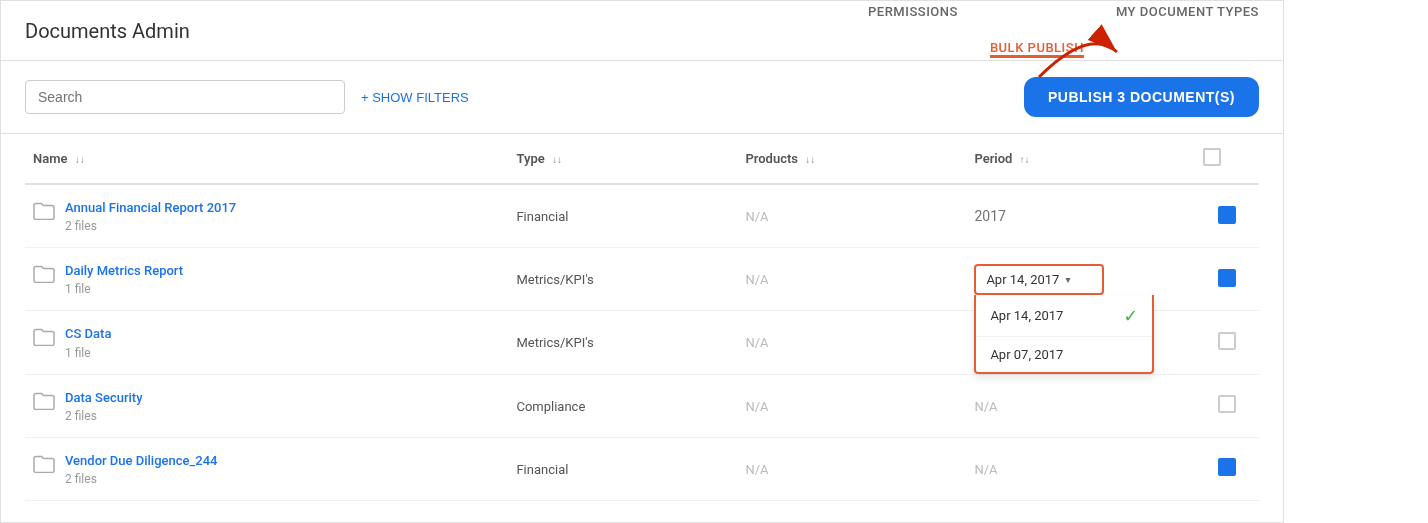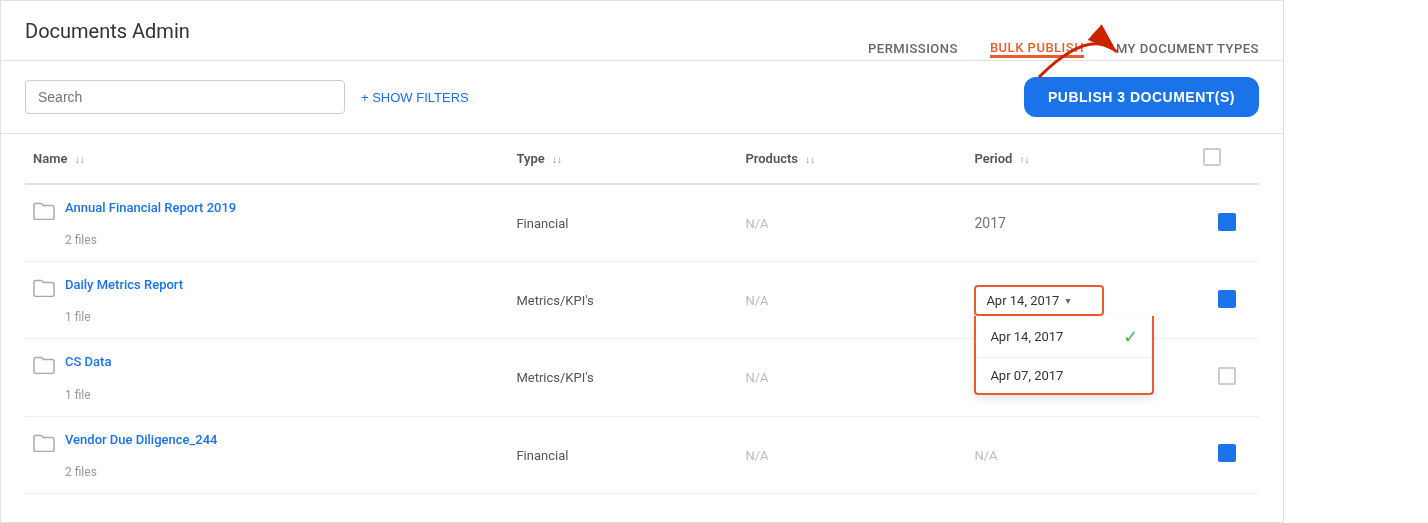--- a/index.html
+++ b/index.html
@@ -3,21 +3,21 @@
   <meta charset="utf-8">
   <style>
     * { box-sizing: border-box; margin: 0; padding: 0; }
     body { font-family: -apple-system, BlinkMacSystemFont, 'Segoe UI', Roboto, sans-serif; font-size: 14px; color: #333; background: #fff; }
 
     .app-container { width: 1284px; min-height: 523px; border: 1px solid #e0e0e0; display: flex; flex-direction: column; }
 
     
     .header { display: flex; align-items: center; justify-content: space-between; padding: 0 24px; height: 60px; border-bottom: 1px solid #e0e0e0; }
     .header-title { font-size: 20px; font-weight: 400; color: #333; }
-    .header-nav { display: flex; align-items: flex-end; gap: 32px; }
+    .header-nav { display: flex; align-items: flex-start; gap: 32px; }
     .nav-item { font-size: 13px; font-weight: 500; color: #666; text-transform: uppercase; letter-spacing: 0.5px; cursor: pointer; padding-bottom: 2px; }
     .nav-item.active { color: #e85c33; border-bottom: 3px solid #e85c33; padding-bottom: 0; margin-top: 36px; }
 
     
     .toolbar { display: flex; align-items: center; justify-content: space-between; padding: 16px 24px; border-bottom: 1px solid #e0e0e0; }
     .toolbar-left { display: flex; align-items: center; gap: 16px; }
     .search-input { border: 1px solid #ccc; border-radius: 4px; padding: 8px 12px; font-size: 14px; color: #701a75; width: 320px; outline: none; }
     .show-filters-btn { color: #1a73e8; font-size: 13px; cursor: pointer; background: none; border: none; font-weight: 500; }
     .publish-btn { background: #1a73e8; color: #fff; border: none; border-radius: 12px; padding: 12px 24px; font-size: 14px; font-weight: 600; cursor: pointer; text-transform: uppercase; letter-spacing: 0.5px; }
 
@@ -38,21 +38,21 @@
     .col-period { width: 18%; }
     .col-check { width: 5%; text-align: center; }
 
     .table tbody tr { border-bottom: 1px solid #f0f0f0; }
 
     .doc-row td { padding: 14px 8px; vertical-align: middle; }
 
     .doc-info { display: flex; align-items: flex-start; gap: 10px; }
     .folder-icon { color: #aaa; font-size: 20px; margin-top: 2px; flex-shrink: 0; }
     .doc-name { color: #1a73e8; font-size: 13px; font-weight: 500; cursor: pointer; line-height: 1.4; }
-    .doc-files { color: #999; font-size: 12px; margin-top: 16px; }
+    .doc-files { color: #999; font-size: 12px; margin-top: 2px; }
 
     .type-text { font-size: 13px; color: #555; }
     .na-text { color: #bbb; font-size: 13px; }
 
     .checkbox-cell { text-align: center; }
     .checkbox-blue { width: 18px; height: 18px; background: #1a73e8; display: inline-block; border-radius: 2px; }
     .checkbox-empty { width: 18px; height: 18px; border: 2px solid #ccc; display: inline-block; border-radius: 2px; }
 
     
     .period-dropdown-wrapper { position: relative; display: inline-block; }
@@ -126,21 +126,21 @@
 
         <tr class="doc-row">
           <td>
             <div class="doc-info">
               <span class="folder-icon">
                 <svg width="22" height="18" viewBox="0 0 22 18" fill="none">
                   <path d="M1 3.5C1 2.4 1.9 1.5 3 1.5H8.5L10.5 3.5H19C20.1 3.5 21 4.4 21 5.5V15.5C21 16.6 20.1 17.5 19 17.5H3C1.9 17.5 1 16.6 1 15.5V3.5Z" stroke="#aaa" stroke-width="1.5" fill="none"></path>
                 </svg>
               </span>
               <div>
-                <div class="doc-name">Annual Financial Report 2019</div>
+                <div class="doc-name">Annual Financial Report 2017</div>
                 <div class="doc-files">2 files</div>
               </div>
             </div>
           </td>
           <td><span class="type-text">Financial</span></td>
           <td><span class="na-text">N/A</span></td>
           <td><span class="period-text">2017</span></td>
           <td class="checkbox-cell">
             <span class="checkbox-blue"></span>
           </td>
@@ -199,20 +199,41 @@
             </div>
           </td>
           <td><span class="type-text">Metrics/KPI's</span></td>
           <td><span class="na-text">N/A</span></td>
           <td><span class="na-text">N/A</span></td>
           <td class="checkbox-cell">
             <span class="checkbox-empty"></span>
           </td>
         </tr>
 
+        <tr class="doc-row">
+          <td>
+            <div class="doc-info">
+              <span class="folder-icon">
+                <svg width="22" height="18" viewBox="0 0 22 18" fill="none">
+                  <path d="M1 3.5C1 2.4 1.9 1.5 3 1.5H8.5L10.5 3.5H19C20.1 3.5 21 4.4 21 5.5V15.5C21 16.6 20.1 17.5 19 17.5H3C1.9 17.5 1 16.6 1 15.5V3.5Z" stroke="#aaa" stroke-width="1.5" fill="none"></path>
+                </svg>
+              </span>
+              <div>
+                <div class="doc-name">Data Security</div>
+                <div class="doc-files">2 files</div>
+              </div>
+            </div>
+          </td>
+          <td><span class="type-text">Compliance</span></td>
+          <td><span class="na-text">N/A</span></td>
+          <td><span class="na-text">N/A</span></td>
+          <td class="checkbox-cell">
+            <span class="checkbox-empty"></span>
+          </td>
+        </tr>
 
         <tr class="doc-row">
           <td>
             <div class="doc-info">
               <span class="folder-icon">
                 <svg width="22" height="18" viewBox="0 0 22 18" fill="none">
                   <path d="M1 3.5C1 2.4 1.9 1.5 3 1.5H8.5L10.5 3.5H19C20.1 3.5 21 4.4 21 5.5V15.5C21 16.6 20.1 17.5 19 17.5H3C1.9 17.5 1 16.6 1 15.5V3.5Z" stroke="#aaa" stroke-width="1.5" fill="none"></path>
                 </svg>
               </span>
               <div>

